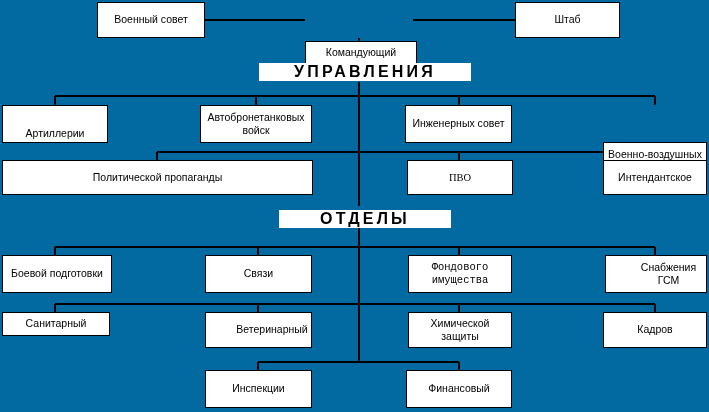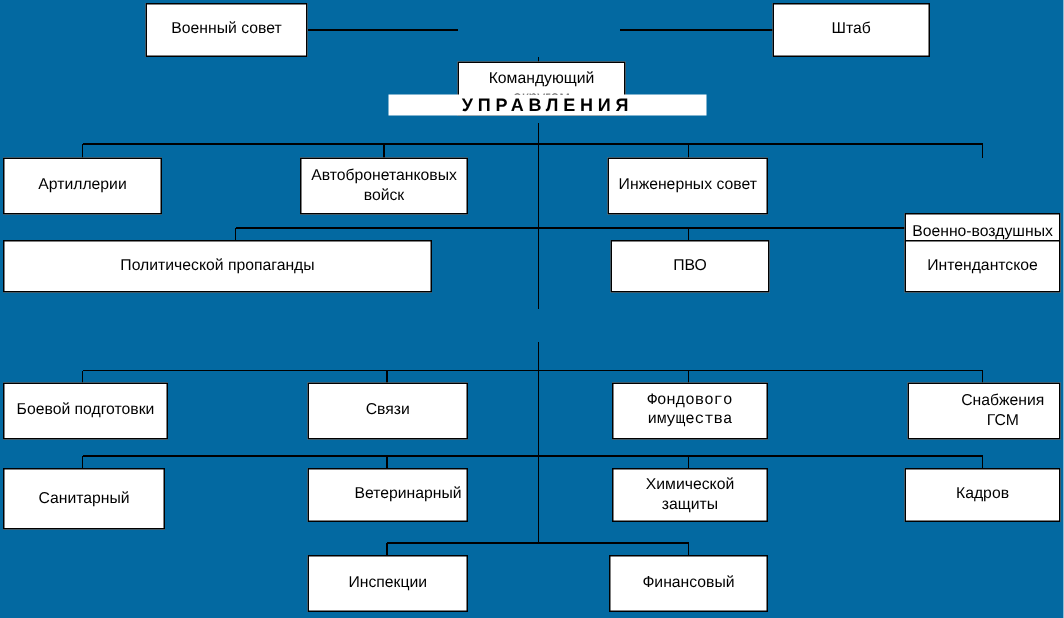--- a/index.html
+++ b/index.html
@@ -37,21 +37,21 @@
     font-size: 10.5px;
     padding: 2px 3px;
   }
   .node .label {
     display: block;
     width: 100%;
   }
   .section-header {
     position: absolute;
     font-weight: bold;
-    font-size: 12px;
+    font-size: 16px;
     letter-spacing: 3.2px;
     color: #000000;
     text-align: center;
     white-space: nowrap;
     background: #ffffff;
     padding: 0 6px;
   }
 </style>
 </head>
 <body>
@@ -112,66 +112,67 @@
   <div class="node" style="left:305px; top:2px; width:112px; height:36px;margin-top:39px;">
     <span class="label">Командующий округом</span>
   </div>
 
   <div class="node" style="left:515px; top:2px; width:105px; height:36px;">
     <span class="label">Штаб</span>
   </div>
 
   <div class="section-header" style="left:259px; top:63px; width:200px;">УПРАВЛЕНИЯ</div>
 
-  <div class="node" style="left:2px; top:105px; width:106px; height:38px;">
+  <div class="node" style="left:2px; top:105px; width:106px; height:38px;align-items:flex-end;">
     <span class="label">Артиллерии</span>
   </div>
 
   <div class="node" style="left:200px; top:105px; width:112px; height:38px;">
     <span class="label">Автобронетанковых войск</span>
   </div>
 
   <div class="node" style="left:405px; top:105px; width:107px; height:38px;">
     <span class="label">Инженерных совет</span>
   </div>
 
   <div class="node" style="left:603px; top:105px; width:104px; height:38px;margin-top:37px;">
     <span class="label">Военно-воздушных сил</span>
   </div>
 
-  <div class="node" style="left:2px; top:160px; width:286px; height:35px;">
+  <div class="node" style="left:2px; top:160px; width:311px; height:35px;">
     <span class="label">Политической пропаганды</span>
   </div>
 
-  <div class="node" style="left:407px; top:160px; width:106px; height:35px;">
+  <div class="node" style="left:407px; top:160px; width:106px; height:35px;font-family:Liberation Serif, serif;">
     <span class="label">ПВО</span>
   </div>
 
   <div class="node" style="left:603px; top:160px; width:104px; height:35px;">
     <span class="label">Интендантское</span>
   </div>
 
+  <div class="section-header" style="left:279px; top:210px; width:160px;">ОТДЕЛЫ</div>
 
   <div class="node" style="left:2px; top:255px; width:110px; height:38px;">
     <span class="label">Боевой подготовки</span>
   </div>
 
   <div class="node" style="left:205px; top:255px; width:107px; height:38px;">
     <span class="label">Связи</span>
   </div>
 
   <div class="node" style="left:408px; top:255px; width:104px; height:38px;font-family:Liberation Mono, monospace;">
     <span class="label">Фондового имущества</span>
   </div>
 
   <div class="node" style="left:605px; top:255px; width:102px; height:38px;padding-left:28px;">
     <span class="label">Снабжения ГСМ</span>
   </div>
 
-  <div class="node" style="left:2px; top:312px; width:108px; height:41px;">
+  <div class="node" style="left:2px; top:312px; width:108px; height:24px;">
     <span class="label">Санитарный</span>
   </div>
 
   <div class="node" style="left:205px; top:312px; width:107px; height:36px;padding-left:30px;">
     <span class="label">Ветеринарный</span>
   </div>
 
   <div class="node" style="left:408px; top:312px; width:104px; height:36px;">
     <span class="label">Химической защиты</span>
   </div>

